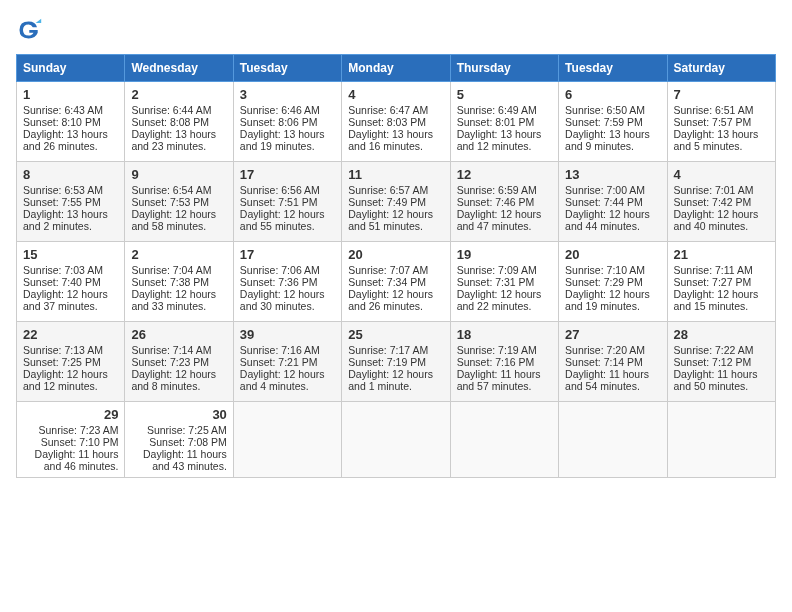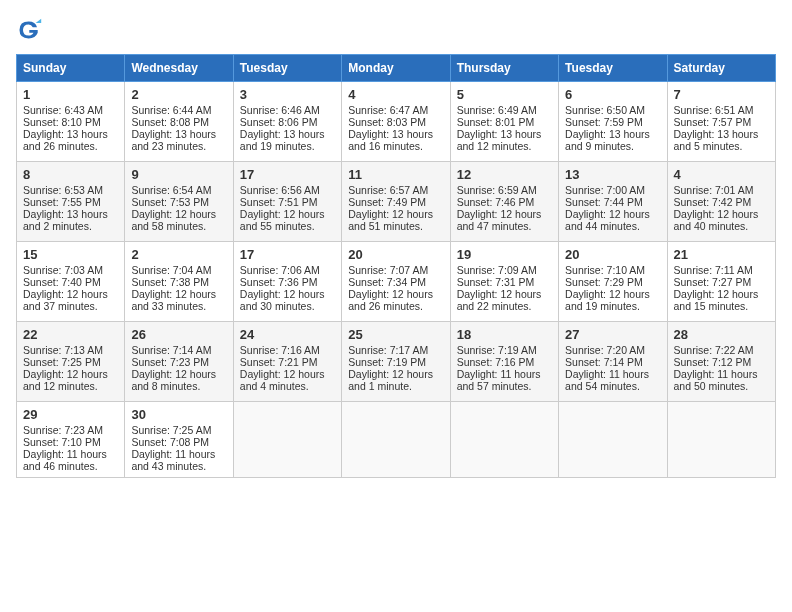--- a/index.html
+++ b/index.html
@@ -77,20 +77,21 @@
       font-size: 13px;
       font-weight: bold;
       display: block;
       margin-bottom: 2px;
     }
     .empty-cell {
       background: #f9f9f9 !important;
     }
     .last-row td {
       height: 70px;
+      text-align: right;
     }
   </style>
 </head>
 <body>
 
 <div class="header-section">
   <div class="logo">
     <svg class="logo-icon" viewBox="0 0 40 40">
       <rect x="0" y="0" width="40" height="40" fill="white"></rect>
       <path d="M5 20 Q5 8 18 8 Q28 8 30 16 L24 16 Q22 12 18 12 Q10 12 10 20 Q10 28 18 28 Q23 28 25 24 L19 24 L19 20 L31 20 L31 24 Q28 32 18 32 Q5 32 5 20Z" fill="#2a6ebb"></path>
@@ -143,21 +144,21 @@
         <td><span class="day-num">2</span><span>Sunrise: 7:04 AM<br></span><span>Sunset: 7:38 PM<br></span><span>Daylight: 12 hours<br></span><span>and 33 minutes.<br></span></td>
         <td><span class="day-num">17</span><span>Sunrise: 7:06 AM<br></span><span>Sunset: 7:36 PM<br></span><span>Daylight: 12 hours<br></span><span>and 30 minutes.<br></span></td>
         <td><span class="day-num">20</span><span>Sunrise: 7:07 AM<br></span><span>Sunset: 7:34 PM<br></span><span>Daylight: 12 hours<br></span><span>and 26 minutes.<br></span></td>
         <td><span class="day-num">19</span><span>Sunrise: 7:09 AM<br></span><span>Sunset: 7:31 PM<br></span><span>Daylight: 12 hours<br></span><span>and 22 minutes.<br></span></td>
         <td><span class="day-num">20</span><span>Sunrise: 7:10 AM<br></span><span>Sunset: 7:29 PM<br></span><span>Daylight: 12 hours<br></span><span>and 19 minutes.<br></span></td>
         <td><span class="day-num">21</span><span>Sunrise: 7:11 AM<br></span><span>Sunset: 7:27 PM<br></span><span>Daylight: 12 hours<br></span><span>and 15 minutes.<br></span></td>
       </tr>
       <tr>
         <td><span class="day-num">22</span><span>Sunrise: 7:13 AM<br></span><span>Sunset: 7:25 PM<br></span><span>Daylight: 12 hours<br></span><span>and 12 minutes.<br></span></td>
         <td><span class="day-num">26</span><span>Sunrise: 7:14 AM<br></span><span>Sunset: 7:23 PM<br></span><span>Daylight: 12 hours<br></span><span>and 8 minutes.<br></span></td>
-        <td><span class="day-num">24</span><span>Sunrise: 7:16 AM<br></span><span>Sunset: 7:21 PM<br></span><span>Daylight: 12 hours<br></span><span>and 4 minutes.<br></span></td>
+        <td><span class="day-num">39</span><span>Sunrise: 7:16 AM<br></span><span>Sunset: 7:21 PM<br></span><span>Daylight: 12 hours<br></span><span>and 4 minutes.<br></span></td>
         <td><span class="day-num">25</span><span>Sunrise: 7:17 AM<br></span><span>Sunset: 7:19 PM<br></span><span>Daylight: 12 hours<br></span><span>and 1 minute.<br></span></td>
         <td><span class="day-num">18</span><span>Sunrise: 7:19 AM<br></span><span>Sunset: 7:16 PM<br></span><span>Daylight: 11 hours<br></span><span>and 57 minutes.<br></span></td>
         <td><span class="day-num">27</span><span>Sunrise: 7:20 AM<br></span><span>Sunset: 7:14 PM<br></span><span>Daylight: 11 hours<br></span><span>and 54 minutes.<br></span></td>
         <td><span class="day-num">28</span><span>Sunrise: 7:22 AM<br></span><span>Sunset: 7:12 PM<br></span><span>Daylight: 11 hours<br></span><span>and 50 minutes.<br></span></td>
       </tr>
       <tr class="last-row">
         <td><span class="day-num">29</span><span>Sunrise: 7:23 AM<br></span><span>Sunset: 7:10 PM<br></span><span>Daylight: 11 hours<br></span><span>and 46 minutes.<br></span></td>
         <td><span class="day-num">30</span><span>Sunrise: 7:25 AM<br></span><span>Sunset: 7:08 PM<br></span><span>Daylight: 11 hours<br></span><span>and 43 minutes.<br></span></td>
         <td class="empty-cell"></td>
         <td class="empty-cell"></td>

